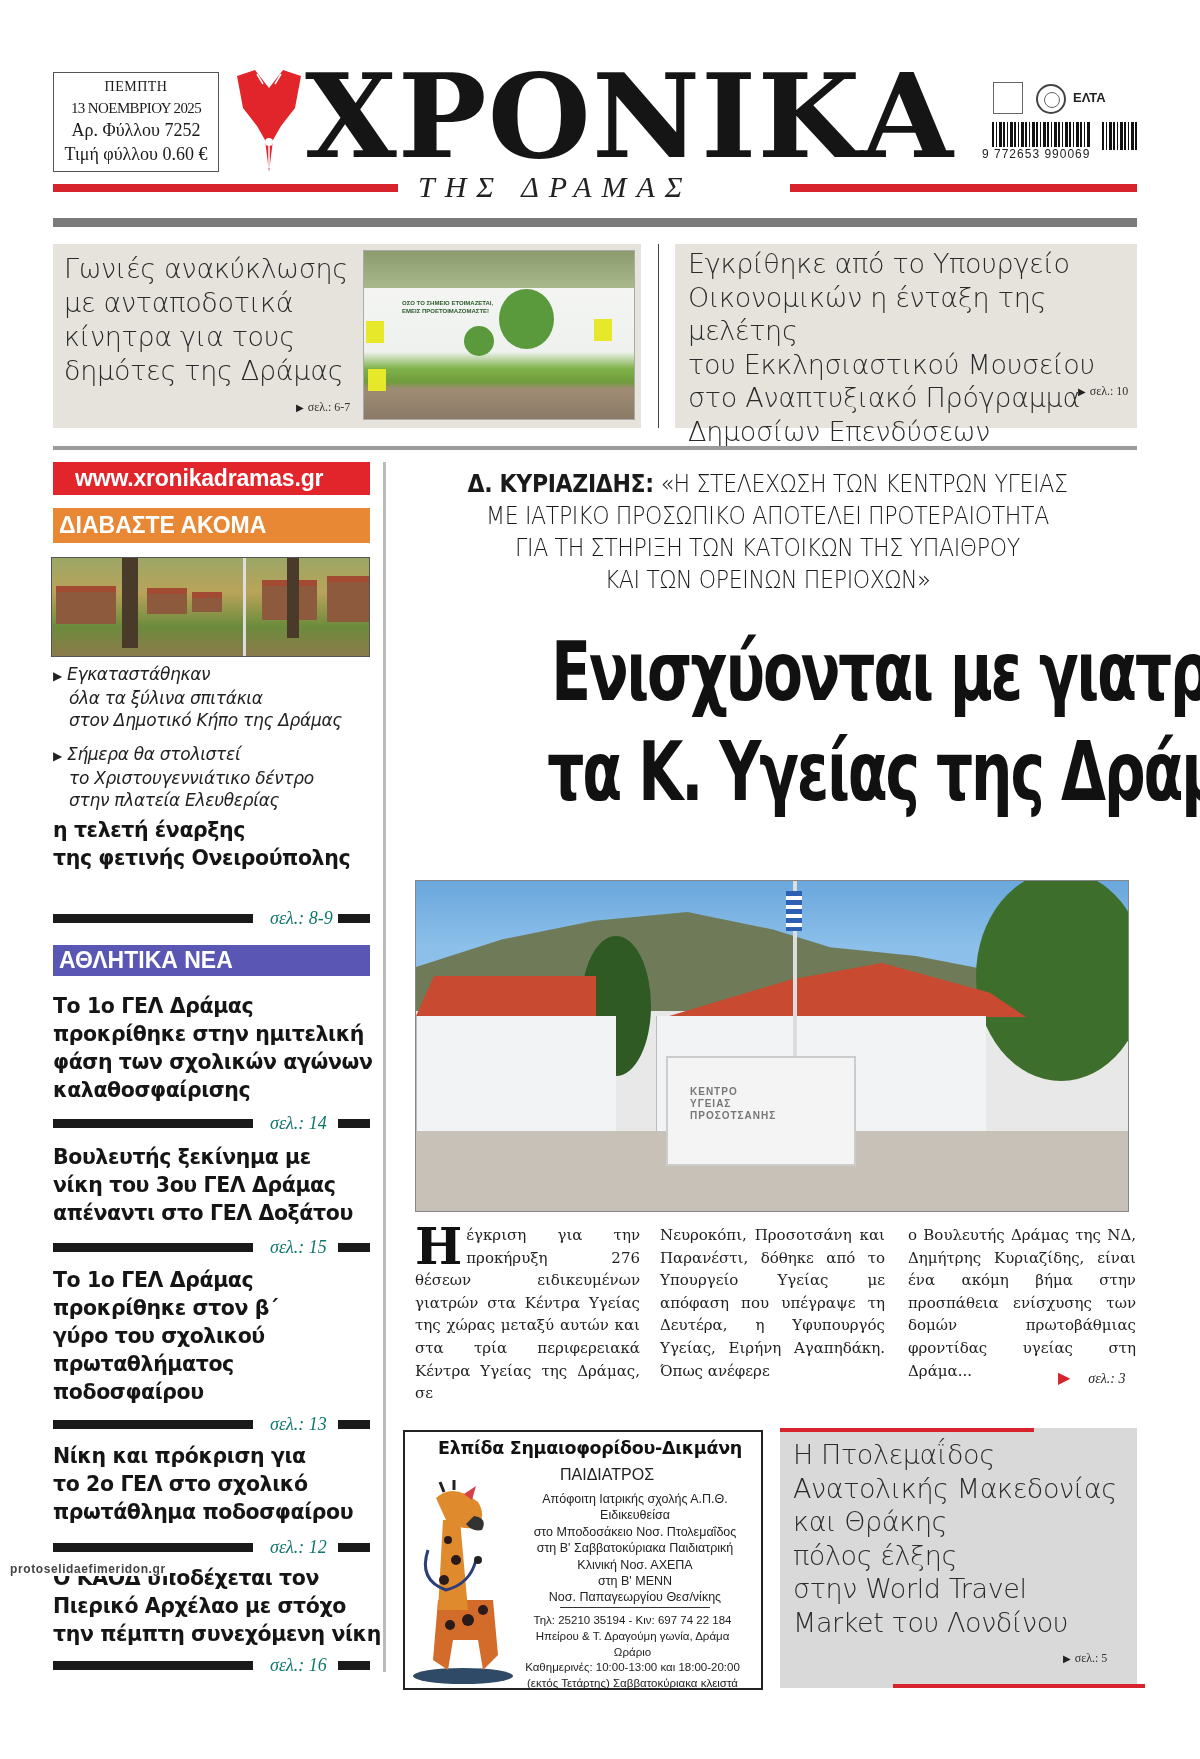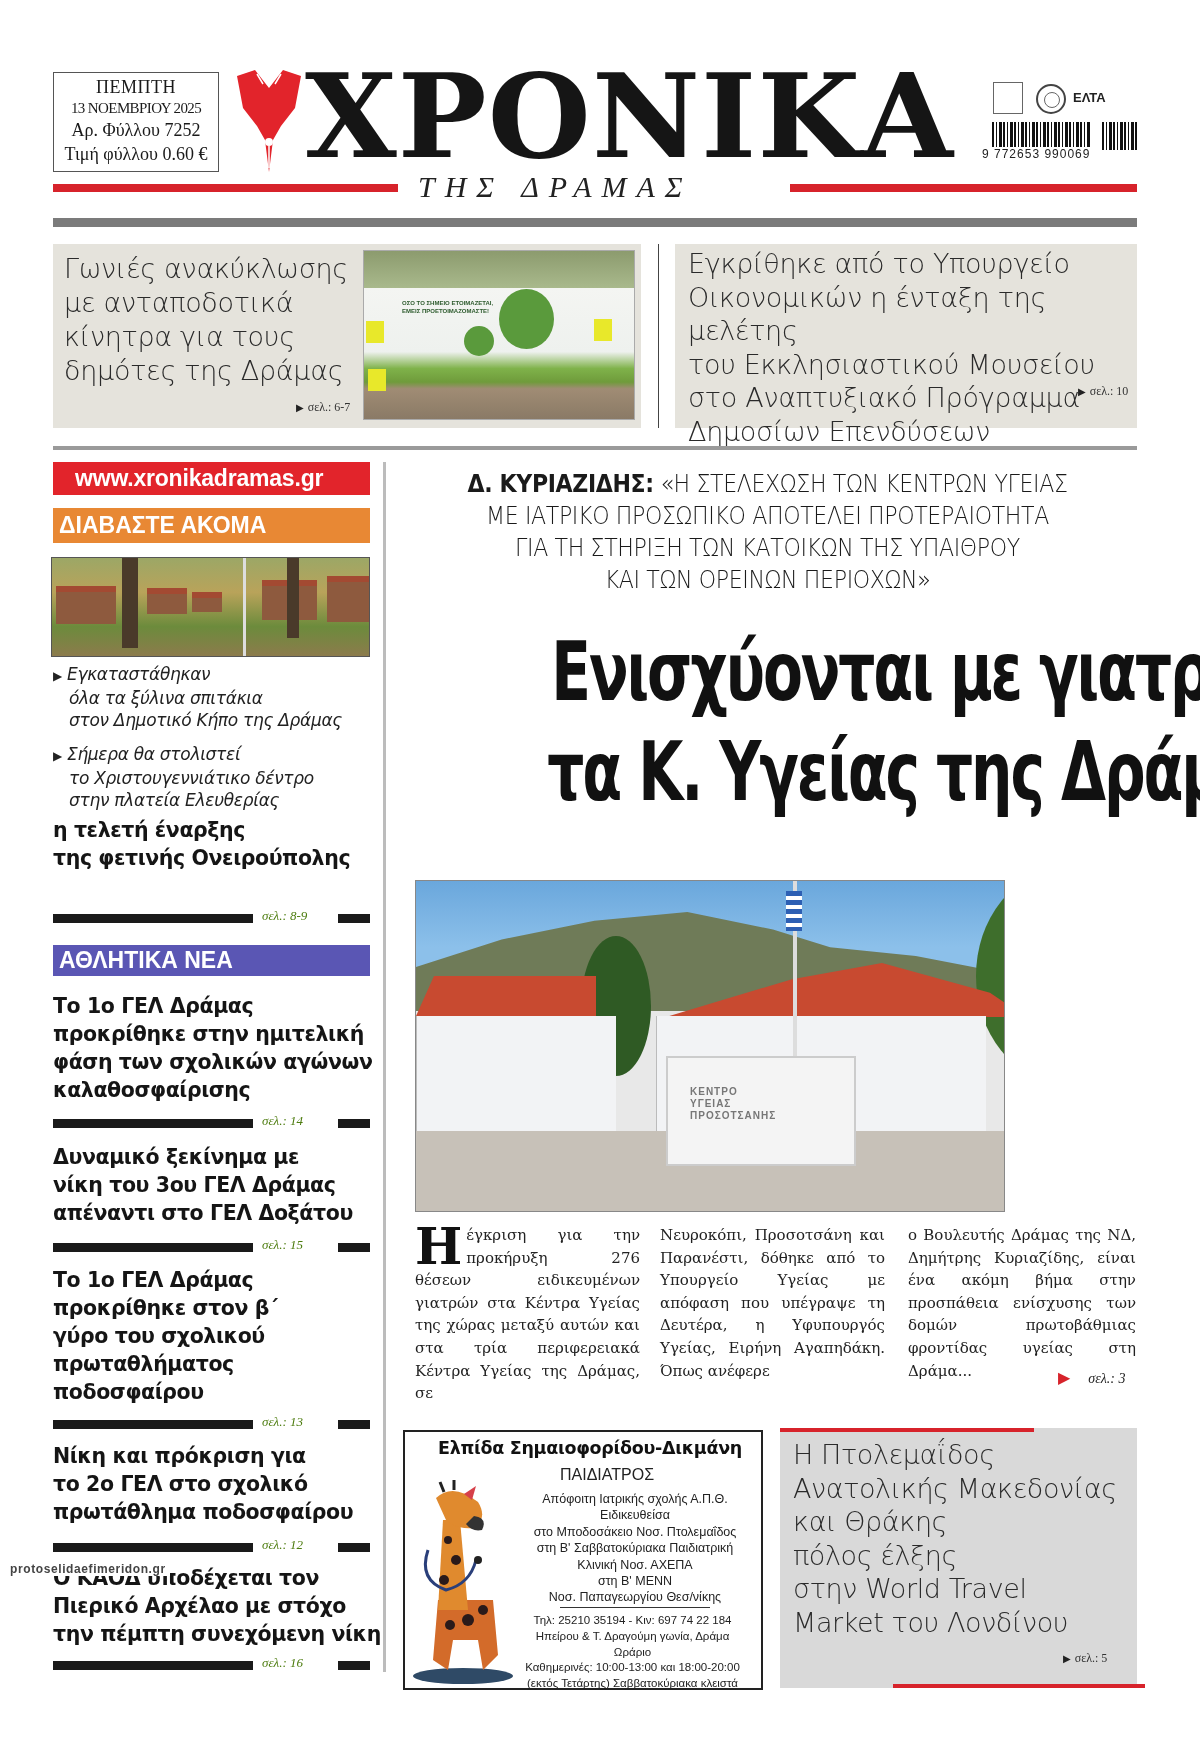--- a/index.html
+++ b/index.html
@@ -2,21 +2,21 @@
 <html><head>
 <meta charset="utf-8">
 <style>
   * { box-sizing: border-box; margin: 0; padding: 0; }
   html, body { width: 1200px; height: 1759px; background: #fff; overflow: hidden; }
   body { position: relative; font-family: "Liberation Sans", sans-serif; color: #1a1a1a; }
   .abs { position: absolute; }
 
   
   .datebox { left: 53px; top: 72px; width: 166px; height: 100px; border: 1.5px solid #555; text-align: center; font-family: "Liberation Serif", serif; padding-top: 3px; }
-  .datebox .d1 { font-size: 18px; line-height: 22px; letter-spacing: 0.5px; }
+  .datebox .d1 { font-size: 14px; line-height: 22px; letter-spacing: 0.5px; }
   .datebox .d2 { font-size: 15px; line-height: 20px; letter-spacing: -0.6px; }
   .datebox .d3 { font-size: 18px; line-height: 24px; }
   .datebox .d4 { font-size: 18px; line-height: 24px; }
   .logo-icon { left: 233px; top: 68px; width: 72px; height: 108px; }
   .title { left: 305px; top: 58px; font-family: "DejaVu Serif", serif; font-weight: bold; font-size: 116px; line-height: 116px; letter-spacing: 1px; color: #151515; transform: scaleX(1.02); transform-origin: left; }
   .subtitle { left: 418px; top: 170px; font-family: "Liberation Serif", serif; font-style: italic; font-size: 30px; letter-spacing: 10px; color: #222; }
   .redline-l { left: 53px; top: 184px; width: 345px; height: 8px; background: #d7232b; }
   .redline-r { left: 790px; top: 184px; width: 347px; height: 8px; background: #d7232b; }
   .graybar { left: 53px; top: 218px; width: 1084px; height: 9px; background: #7b7b7b; }
 
@@ -56,31 +56,31 @@
   .cabin { position: absolute; background: #8e5a3e; border-top: 6px solid #a34a32; }
   .trunk { position: absolute; background: #4a3a2a; }
   .bullet { font-family: "DejaVu Sans", sans-serif; font-style: italic; font-weight: 300; font-size: 17px; line-height: 22px; color: #222; letter-spacing: -0.3px; }
   .bullet .tri { font-style: normal; font-size: 12px; margin-right: 5px; }
   .bullet .indent { padding-left: 16px; display: block; }
   .b1 { left: 53px; top: 663px; width: 320px; }
   .b2 { left: 53px; top: 743px; width: 320px; }
   .lhead { font-family: "DejaVu Sans", sans-serif; font-weight: bold; font-size: 20.5px; line-height: 28px; color: #151515; letter-spacing: -0.4px; }
   .rule-row { left: 53px; width: 317px; height: 12px; }
   .rule-row .bar1 { position: absolute; left: 0; top: 2px; width: 200px; height: 9px; background: #1a1a1a; }
-  .rule-row .ref { position: absolute; left: 209px; top: -4px; font-family: "Liberation Serif", serif; font-style: italic; font-size: 13px; color: #4d7c0f; }
+  .rule-row .ref { position: absolute; left: 217px; top: -4px; font-family: "Liberation Serif", serif; font-style: italic; font-size: 18px; color: #0f766e; }
   .rule-row .bar2 { position: absolute; left: 285px; top: 2px; width: 32px; height: 9px; background: #1a1a1a; }
   .sportsbar { left: 53px; top: 945px; width: 317px; height: 31px; background: #5a56b4; color: #fff; font-weight: bold; font-size: 23px; line-height: 31px; padding-left: 6px; }
   .watermark { left: 6px; top: 1562px; font-weight: bold; font-size: 12px; color: #444; background: #fff; padding: 0 4px; letter-spacing: 0.6px; }
 
   
   .kicker { left: 395px; top: 468px; width: 745px; text-align: center; font-family: "DejaVu Sans", sans-serif; font-weight: 300; font-size: 24px; line-height: 32px; color: #1a1a1a; letter-spacing: -0.4px; transform: scaleX(0.92); transform-origin: center top; }
   .kicker b { font-weight: bold; }
   .mainhead { left: 395px; top: 622px; width: 745px; text-align: center; font-family: "DejaVu Sans", sans-serif; font-weight: bold; font-size: 82px; line-height: 100px; color: #111; letter-spacing: -3px; }
   .mainhead span { display: inline-block; transform: scaleX(0.71); transform-origin: center; white-space: nowrap; }
-  .photo { left: 415px; top: 880px; width: 590px; height: 332px; overflow: hidden; border: 1px solid #888;
+  .photo { left: 415px; top: 880px; width: 714px; height: 332px; overflow: hidden; border: 1px solid #888;
     background: linear-gradient(180deg, #6aa7dc 0%, #8cc0ea 20%, #8cc0ea 38%, #e8e8e8 38%); }
   .mtn { position: absolute; left: 0; top: 20px; width: 714px; height: 110px; background: #6f7b58; clip-path: polygon(0 60%, 12% 35%, 25% 18%, 38% 10%, 50% 26%, 58% 42%, 70% 50%, 82% 65%, 100% 58%, 100% 100%, 0 100%); }
   .roof { position: absolute; background: #c84a30; }
   .wall { position: absolute; background: #f2f3f5; border-left: 1px solid #bbb; }
   .ptree { position: absolute; border-radius: 50%; background: #3e6e2c; }
   .pavement { position: absolute; left: 0; top: 250px; width: 714px; height: 82px; background: #c7c1b8; }
   .sign { position: absolute; left: 250px; top: 175px; width: 190px; height: 110px; background: #f4f4f4; border: 2px solid #ccc; font-size: 10px; font-weight: bold; color: #777; padding: 28px 0 0 22px; line-height: 12px; letter-spacing: 1px; }
   .flagpole { position: absolute; left: 377px; top: 0; width: 4px; height: 200px; background: #ddd; }
   .flag { position: absolute; left: 370px; top: 10px; width: 16px; height: 40px; background: repeating-linear-gradient(180deg, #2d5fb3 0 5px, #fff 5px 9px); }
 
@@ -219,21 +219,21 @@
   <div>φάση των σχολικών αγώνων</div>
   <div>καλαθοσφαίρισης</div>
 </div>
 <div class="abs rule-row" style="top:1117px;">
   <div class="bar1"></div>
   <div class="ref">σελ.: 14</div>
   <div class="bar2"></div>
 </div>
 
 <div class="abs lhead" style="left:53px;top:1143px;width:330px;">
-  <div>Δυναμικό ξεκίνημα με</div>
+  <div>Βουλευτής ξεκίνημα με</div>
   <div>νίκη του 3ου ΓΕΛ Δράμας</div>
   <div>απέναντι στο ΓΕΛ Δοξάτου</div>
 </div>
 <div class="abs rule-row" style="top:1241px;">
   <div class="bar1"></div>
   <div class="ref">σελ.: 15</div>
   <div class="bar2"></div>
 </div>
 
 <div class="abs lhead" style="left:53px;top:1266px;width:330px;">

